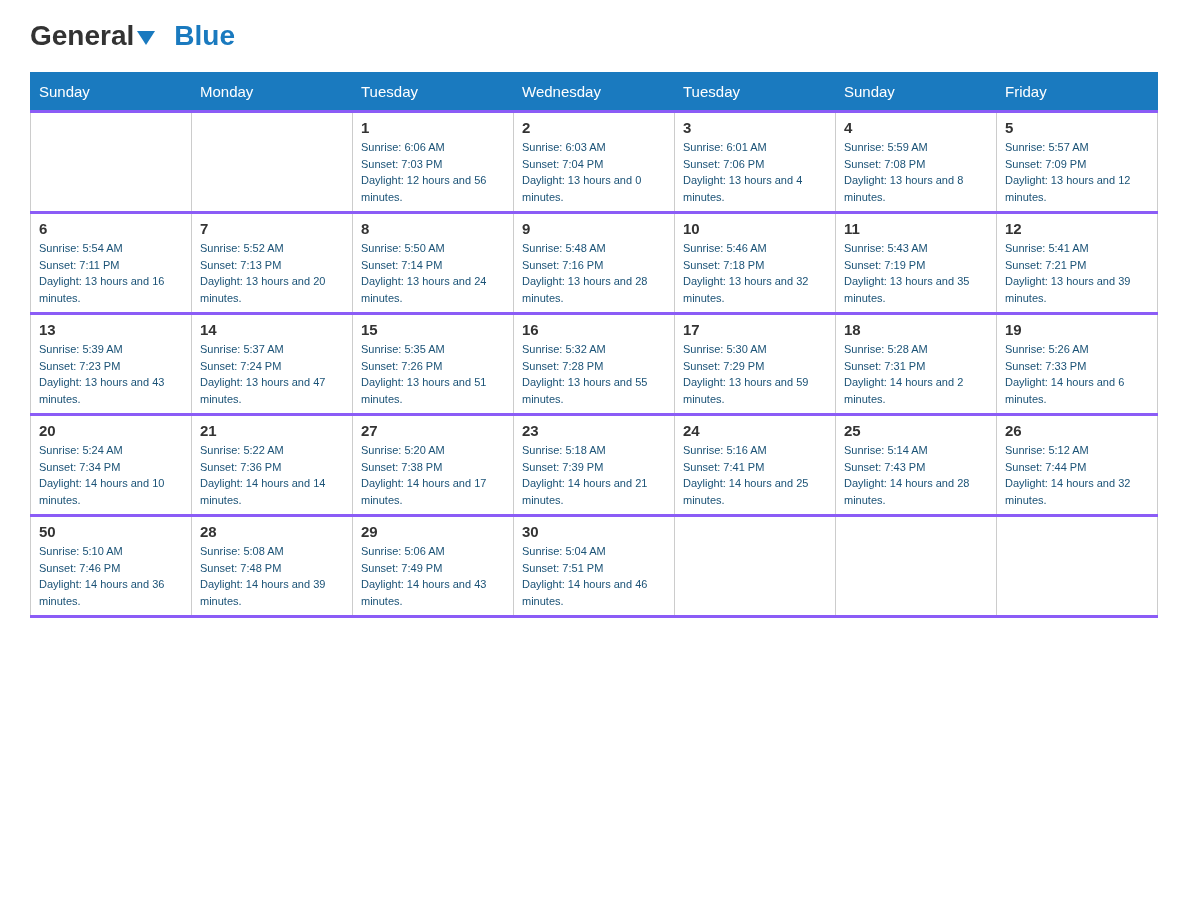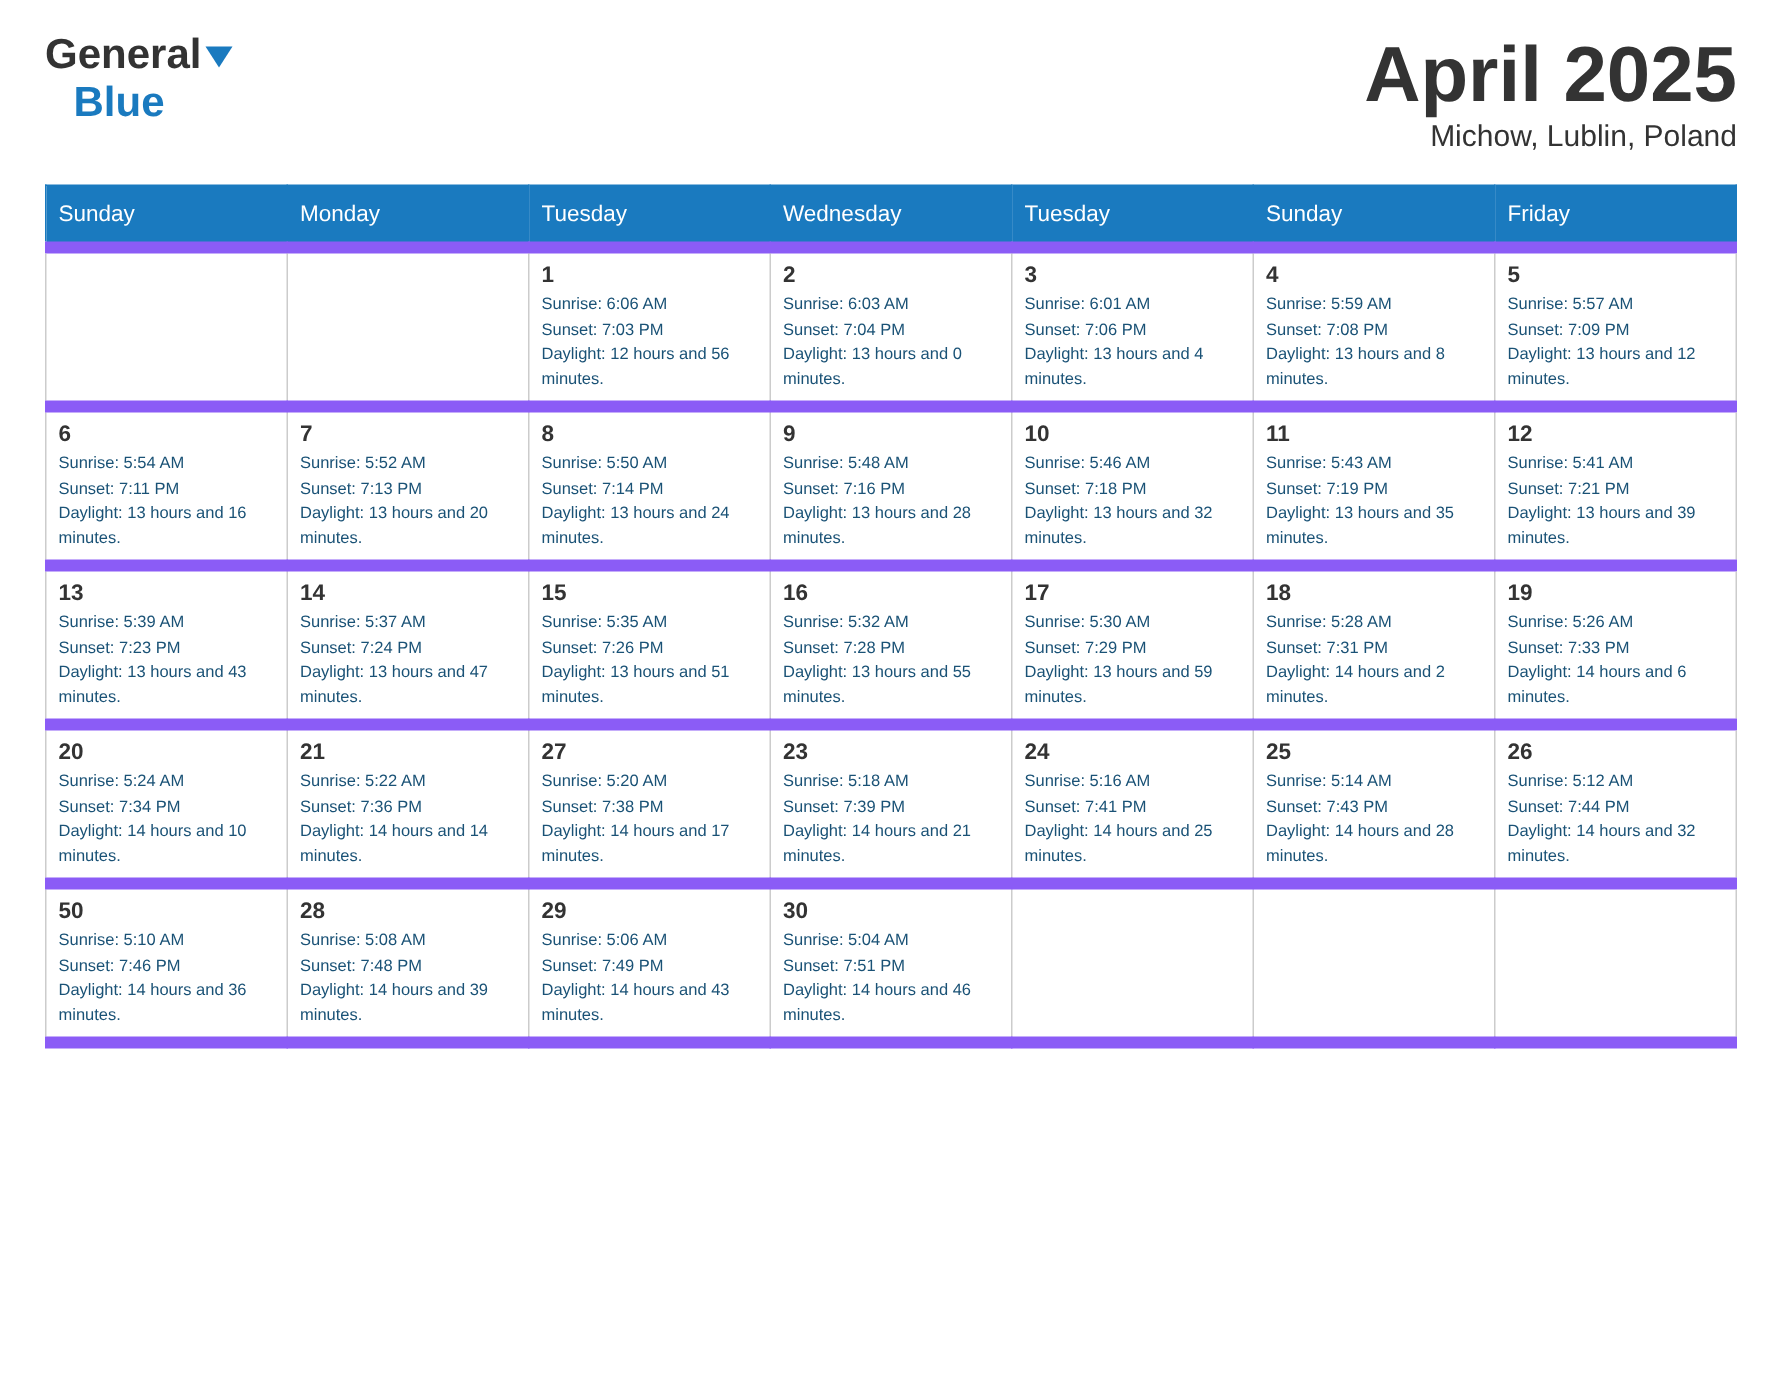--- a/index.html
+++ b/index.html
@@ -20,21 +20,21 @@
       display: flex;
       align-items: center;
     }
     .logo-text-general {
       font-size: 28px;
       font-weight: bold;
       color: #333;
     }
     .logo-wrapper {
       display: flex;
-      flex-direction: column;
+      flex-direction: row;
     }
     .logo-line1 {
       display: flex;
       align-items: center;
     }
     .logo-line2 {
       font-size: 28px;
       font-weight: bold;
       color: #1a7abf;
       margin-left: 19px;
@@ -80,45 +80,41 @@
       color: #333;
       display: block;
       margin-bottom: 3px;
     }
     .calendar td .sun-info {
       color: #1a5276;
       font-size: 11px;
       line-height: 1.5;
     }
     .calendar tr {
-      border-bottom: 8px solid #8b5cf6;
+      border-bottom: 3px solid #8b5cf6;
     }
     .empty-cell {
       background: #fff;
     }
   </style>
 </head>
 <body>
 
 <div class="header">
   <div class="logo">
     <div class="logo-wrapper">
       <div class="logo-line1">
         <span class="logo-text-general">General</span>
         <div style="display:inline-block; margin-left:3px; margin-top:4px;">
           <div style="width:0; height:0; border-left:9px solid transparent; border-right:9px solid transparent; border-top:14px solid #1a7abf;"></div>
         </div>
       </div>
       <div class="logo-line2">Blue</div>
     </div>
   </div>
-  <div class="title-section">
-    <h1>April 2025</h1>
-    <h2>Michow, Lublin, Poland</h2>
-  </div>
 </div>
 
 <table class="calendar">
   <thead>
     <tr>
     <th>Sunday</th>
         <th>Monday</th>
         <th>Tuesday</th>
         <th>Wednesday</th>
         <th>Tuesday</th>

